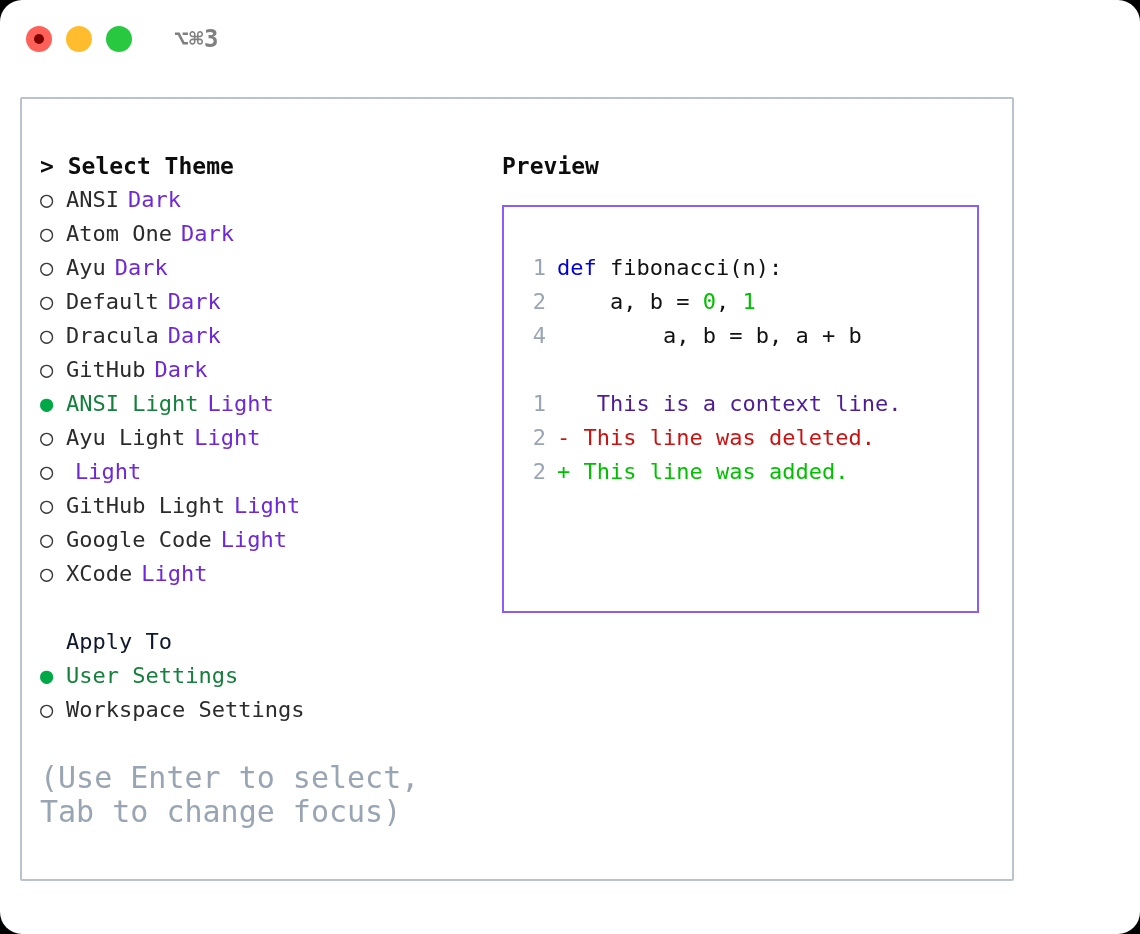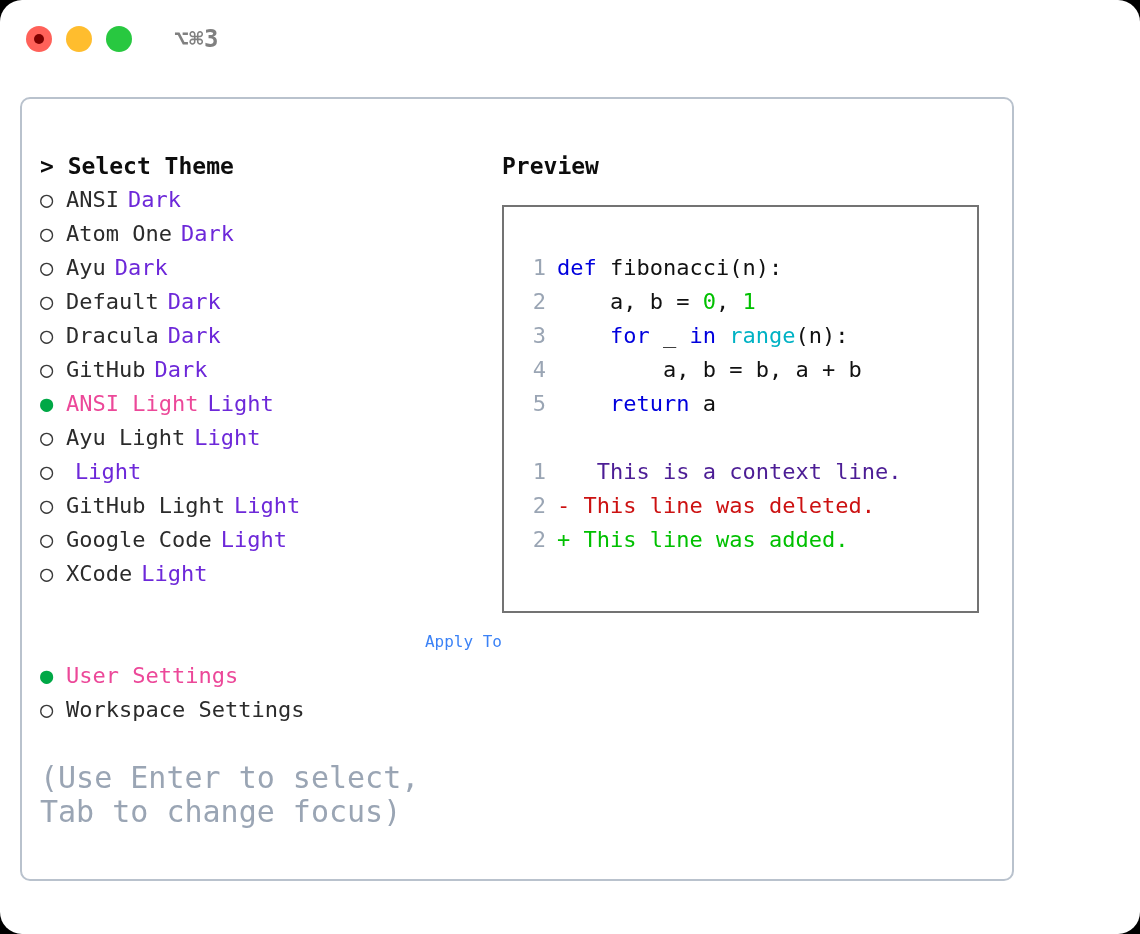--- a/index.html
+++ b/index.html
@@ -48,21 +48,21 @@
     color: #808080;
     letter-spacing: 0.5px;
   }
 
   
   .card {
     position: absolute;
     left: 20px; top: 97px;
     width: 994px; height: 784px;
     border: 2px solid #b9c2cd;
-    border-radius: 10px;
+    border-radius: 2px;
     background: #ffffff;
   }
 
   .columns {
     display: flex;
     padding: 50px 0 0 0;
   }
   .col-left  { width: 480px; padding-left: 18px; }
   .col-right { flex: 1; padding-left: 0px; }
 
@@ -86,31 +86,30 @@
     display: inline-block;
     width: 26px;
     flex: 0 0 26px;
     text-align: left;
     font-size: 22px;
   }
   .bullet.off { color: #3a3a3a; }
   .bullet.on  { color: #00a846; }
 
   .opt-name     { color: #2b2b2b; }
-  .opt-name.sel { color: #ec4899; }
+  .opt-name.sel { color: #15803d; }
   .opt-kind     { color: #6d28d9; padding-left: 9px; }
 
   .spacer-sm { height: 34px; }
   .applyto {
-    font-size: 16px;
-    line-height: 34px;
-    color: #3b82f6;
+    font-size: 22px;
+    line-height: 34px;
+    color: #0f172a;
     padding-left: 26px;
     white-space: pre;
-    text-align: right;
   }
 
   .hint {
     font-size: 30px;
     line-height: 34px;
     color: #9aa5b4;
     width: 420px;
     white-space: pre-wrap;
   }
 
@@ -118,21 +117,21 @@
   .preview-title {
     font-size: 23px;
     font-weight: bold;
     color: #0d0d0d;
     line-height: 34px;
   }
   .preview-box {
     margin-top: 22px;
     width: 477px;
     height: 408px;
-    border: 2px solid #737373;
+    border: 2px solid #8b5cf6;
     background: #ffffff;
     padding: 44px 0 0 18px;
   }
   .code-line {
     font-size: 22px;
     line-height: 34px;
     white-space: pre;
   }
   .ln {
     display: inline-block;
@@ -199,23 +198,21 @@
 
         <div class="hint">(Use Enter to select, Tab to change focus)</div>
       </div>
 
       <div class="col-right">
         <div class="preview-title">Preview</div>
         <div class="preview-box">
           <div id="code-block">
               <div class="code-line"><span class="ln">1</span><span class="kw">def</span><span class="pln"> fibonacci(n):</span></div>
               <div class="code-line"><span class="ln">2</span><span class="pln">    a, b = </span><span class="num">0</span><span class="pln">, </span><span class="num">1</span></div>
-              <div class="code-line"><span class="ln">3</span><span class="pln">    </span><span class="kw">for</span><span class="pln"> _ </span><span class="kw">in</span><span class="pln"> </span><span class="fn">range</span><span class="pln">(n):</span></div>
               <div class="code-line"><span class="ln">4</span><span class="pln">        a, b = b, a + b</span></div>
-              <div class="code-line"><span class="ln">5</span><span class="pln">    </span><span class="kw">return</span><span class="pln"> a</span></div>
             </div>
           <div class="blank-line"></div>
           <div id="diff-block">
               <div class="code-line"><span class="ln">1</span><span class="ctx"> </span><span class="ctx">  This is a context line.</span></div>
               <div class="code-line"><span class="ln">2</span><span class="del">-</span><span class="del"> This line was deleted.</span></div>
               <div class="code-line"><span class="ln">2</span><span class="add">+</span><span class="add"> This line was added.</span></div>
             </div>
         </div>
       </div>
 

